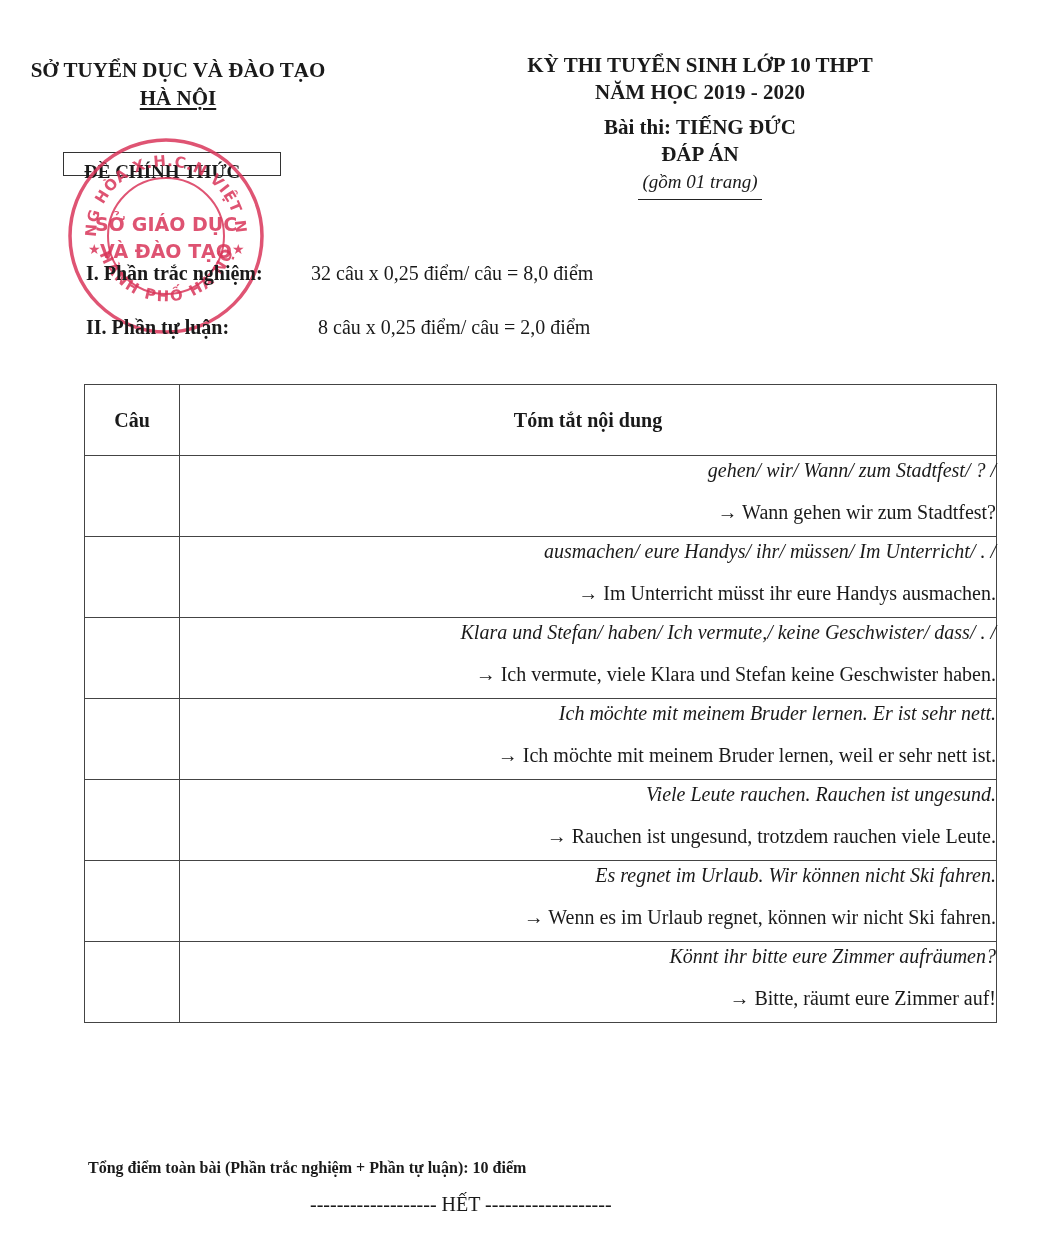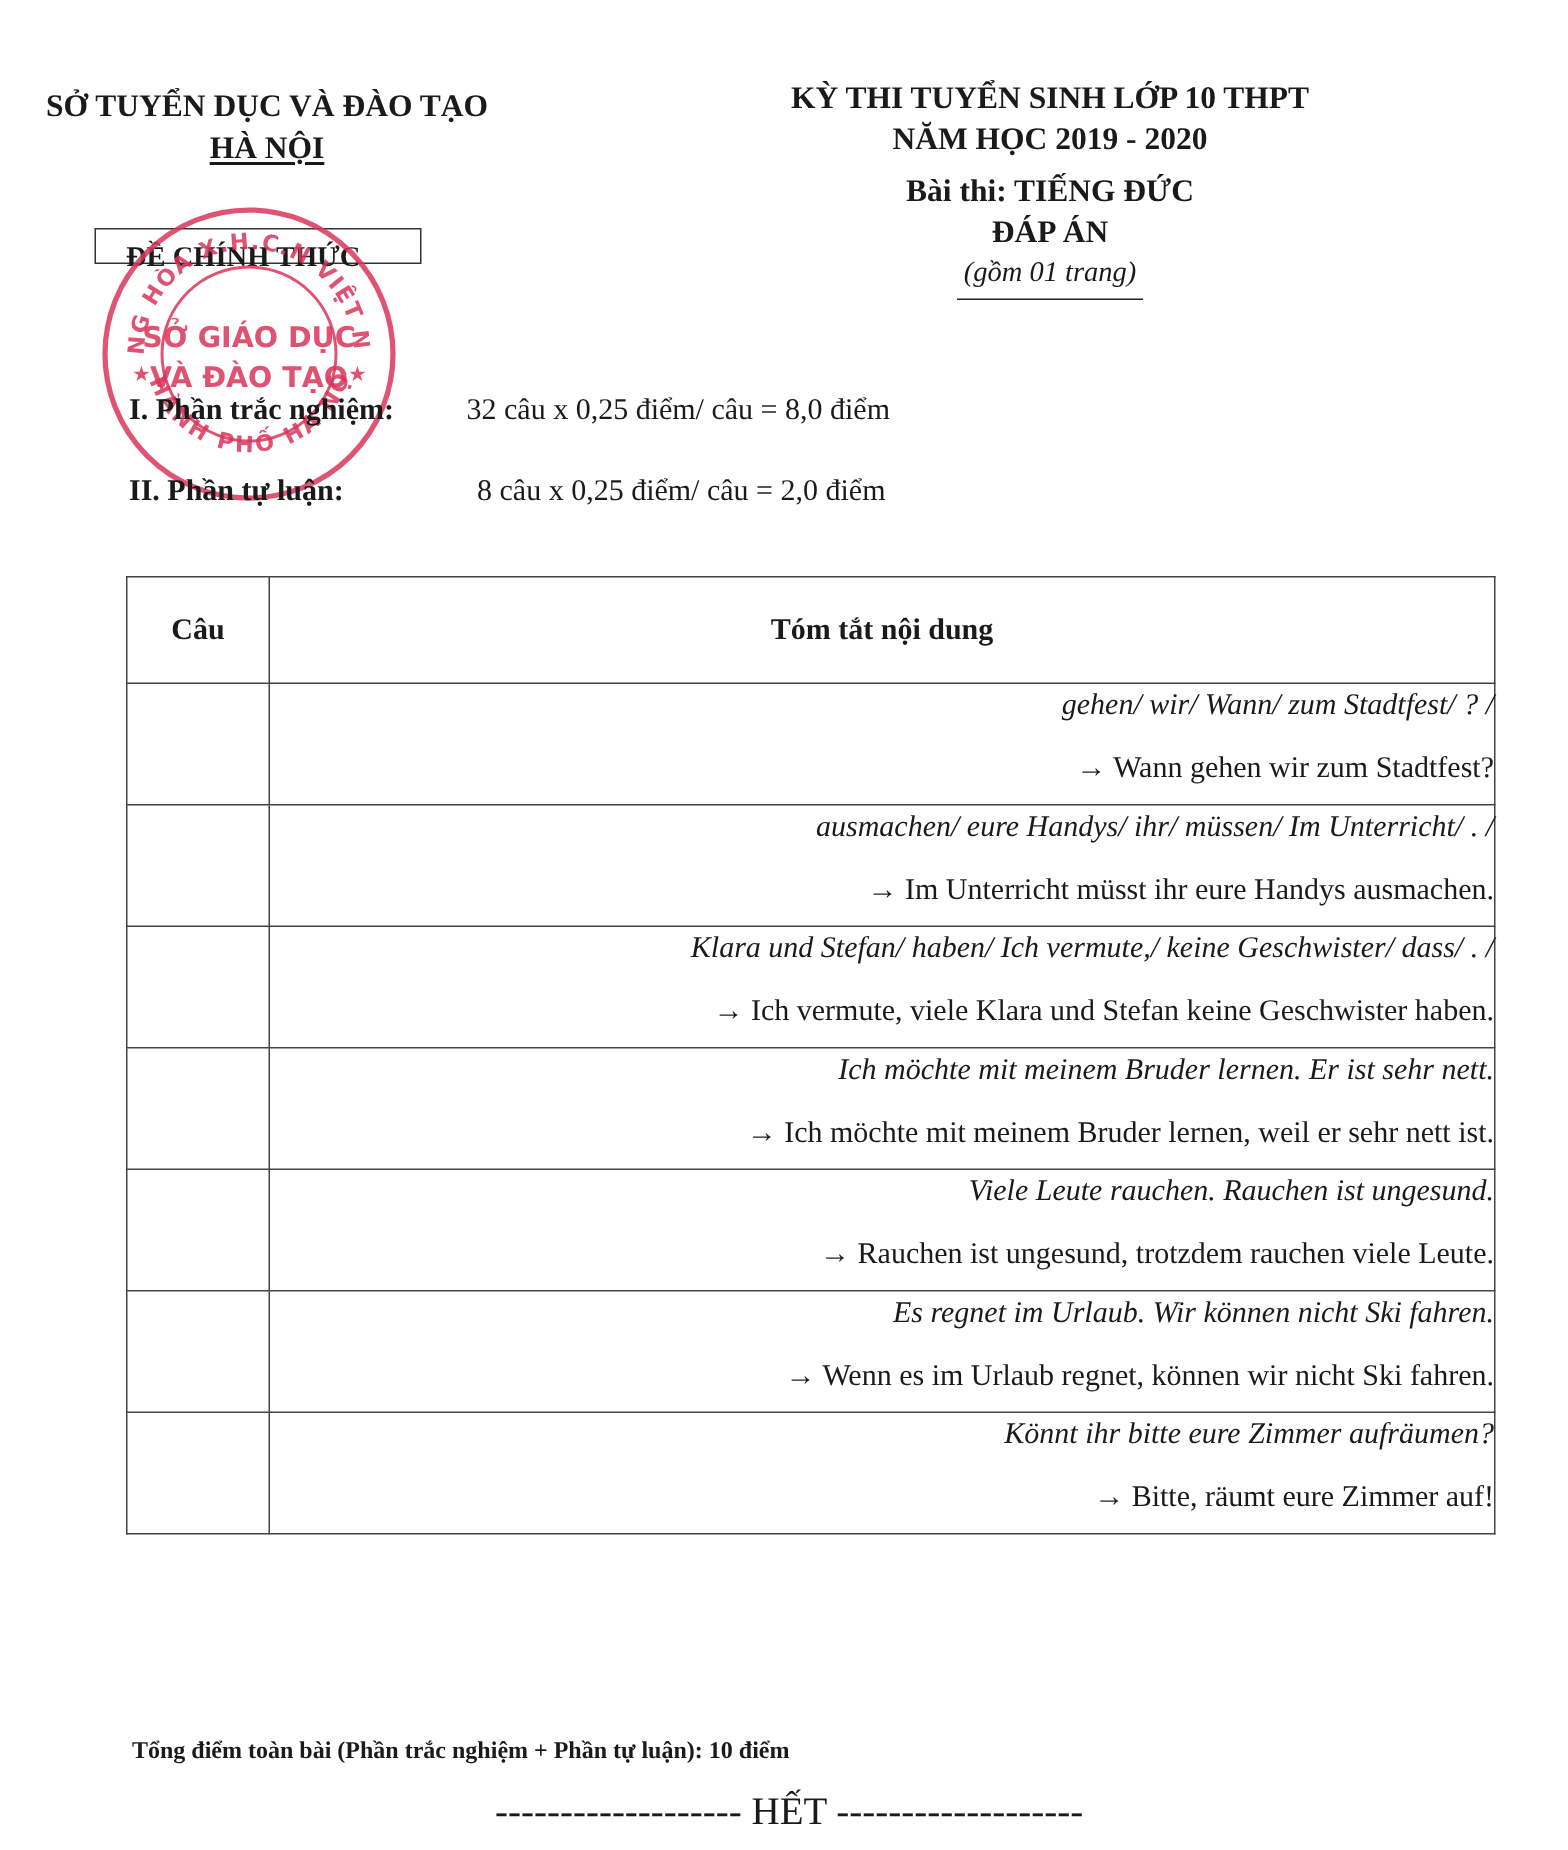--- a/index.html
+++ b/index.html
@@ -20,21 +20,21 @@
   .score .val { position:absolute; }
   table.ans { position:absolute; left:84px; top:384px; width:913px; border-collapse:collapse; font-size:20px; }
   table.ans td, table.ans th { border:1.5px solid #444; }
   table.ans th { height:68px; font-weight:bold; font-size:20px; }
   table.ans th.c1 { width:92px; }
   table.ans td.num { width:92px; }
   table.ans td.content { height:80px; padding:0 0 0 10px; vertical-align:top; position:relative;text-align:right; }
   .q { font-style:italic; display:block; margin-top:2px; line-height:24px; }
   .a { display:block; margin-top:18px; line-height:24px; }
   .total { left:88px; top:1139px; font-size:16px; font-weight:bold;margin-top:20px; }
-  .end { left:330px; top:1193px; font-size:26px; }
+  .end { left:310px; top:1193px; font-size:20px; }
 </style>
 </head>
 <body>
 
 <div class="abs hdr-left">
   <div>SỞ TUYỂN DỤC VÀ ĐÀO TẠO</div>
   <div class="sub">HÀ NỘI</div>
 </div>
 
 <div class="abs hdr-right">

